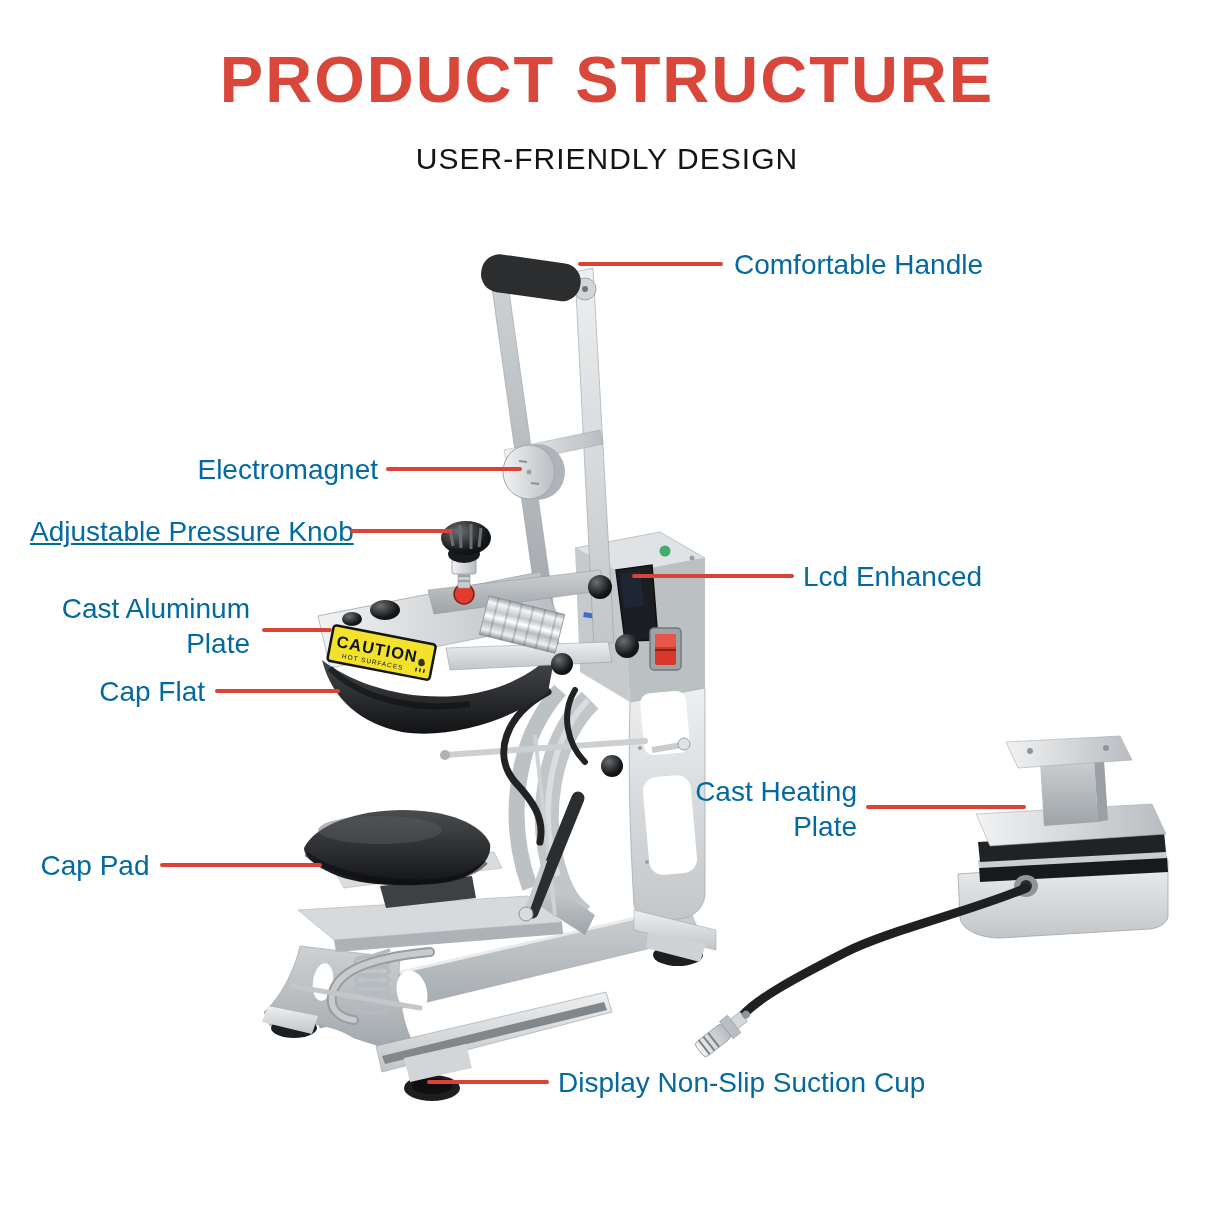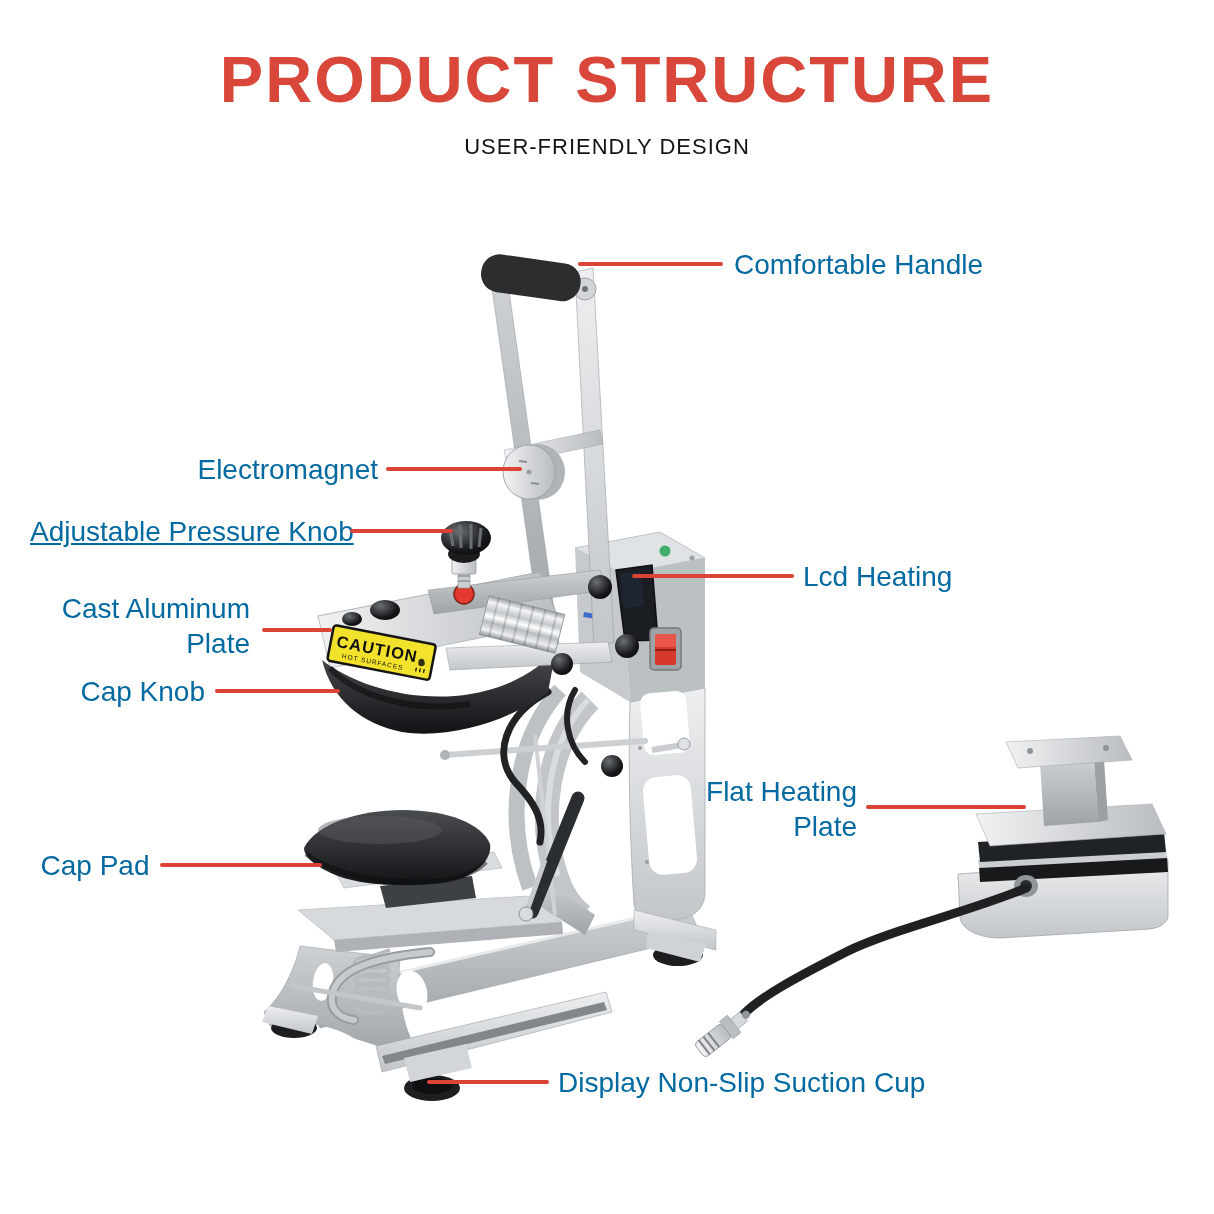--- a/index.html
+++ b/index.html
@@ -9,23 +9,23 @@
     overflow:hidden;
     font-family:"Liberation Sans", sans-serif;
   }
   .page-title{
     position:absolute;left:0;top:42px;width:1214px;
     text-align:center;
     font-size:65px;font-weight:800;letter-spacing:2px;
     color:#D9473B;white-space:nowrap;
   }
   .page-subtitle{
-    position:absolute;left:0;top:134px;width:1214px;
+    position:absolute;left:0;top:142px;width:1214px;
     text-align:center;
-    font-size:22px;font-weight:400;letter-spacing:1px;
+    font-size:30px;font-weight:400;letter-spacing:1px;
     color:#141414;white-space:nowrap;
   }
   .scene{position:absolute;left:0;top:0;width:1214px;height:1214px;}
   .co-text{
     position:absolute;
     color:#0369a1;font-size:28px;line-height:35px;
     white-space:nowrap;
   }
   .co-text.wrap{white-space:normal;text-align:right;}
   .leader{
@@ -267,28 +267,28 @@
 <div class="leader" style="left:578px;top:262px;width:145px;"></div>
 <div class="co-text" style="left:734px;top:247px;">Comfortable Handle</div>
 
 <div class="co-text" style="left:148px;top:452px;width:230px;text-align:right;">Electromagnet</div>
 <div class="leader" style="left:386px;top:467px;width:136px;"></div>
 
 <div class="co-text" style="left:30px;top:514px;width:310px;text-align:right;text-decoration:underline;">Adjustable Pressure Knob</div>
 <div class="leader" style="left:350px;top:529px;width:103px;"></div>
 
 <div class="leader" style="left:632px;top:574px;width:162px;"></div>
-<div class="co-text" style="left:803px;top:559px;">Lcd Heating</div>
+<div class="co-text" style="left:803px;top:559px;">Lcd Enhanced</div>
 
 <div class="co-text wrap" style="left:40px;top:591px;width:210px;text-align:right;">Cast Aluminum Plate</div>
 <div class="leader" style="left:262px;top:628px;width:70px;"></div>
 
-<div class="co-text" style="left:55px;top:674px;width:150px;text-align:right;">Cap Knob</div>
+<div class="co-text" style="left:55px;top:674px;width:150px;text-align:right;">Cap Flat</div>
 <div class="leader" style="left:215px;top:689px;width:125px;"></div>
 
-<div class="co-text wrap" style="left:687px;top:774px;width:170px;">Flat Heating Plate</div>
+<div class="co-text wrap" style="left:687px;top:774px;width:170px;">Cast Heating Plate</div>
 <div class="leader" style="left:866px;top:805px;width:160px;"></div>
 
 <div class="co-text" style="left:40px;top:848px;width:110px;text-align:center;">Cap Pad</div>
 <div class="leader" style="left:160px;top:863px;width:162px;"></div>
 
 <div class="leader" style="left:427px;top:1080px;width:122px;"></div>
 <div class="co-text" style="left:558px;top:1065px;">Display Non-Slip Suction Cup</div>
 
 </body></html>

